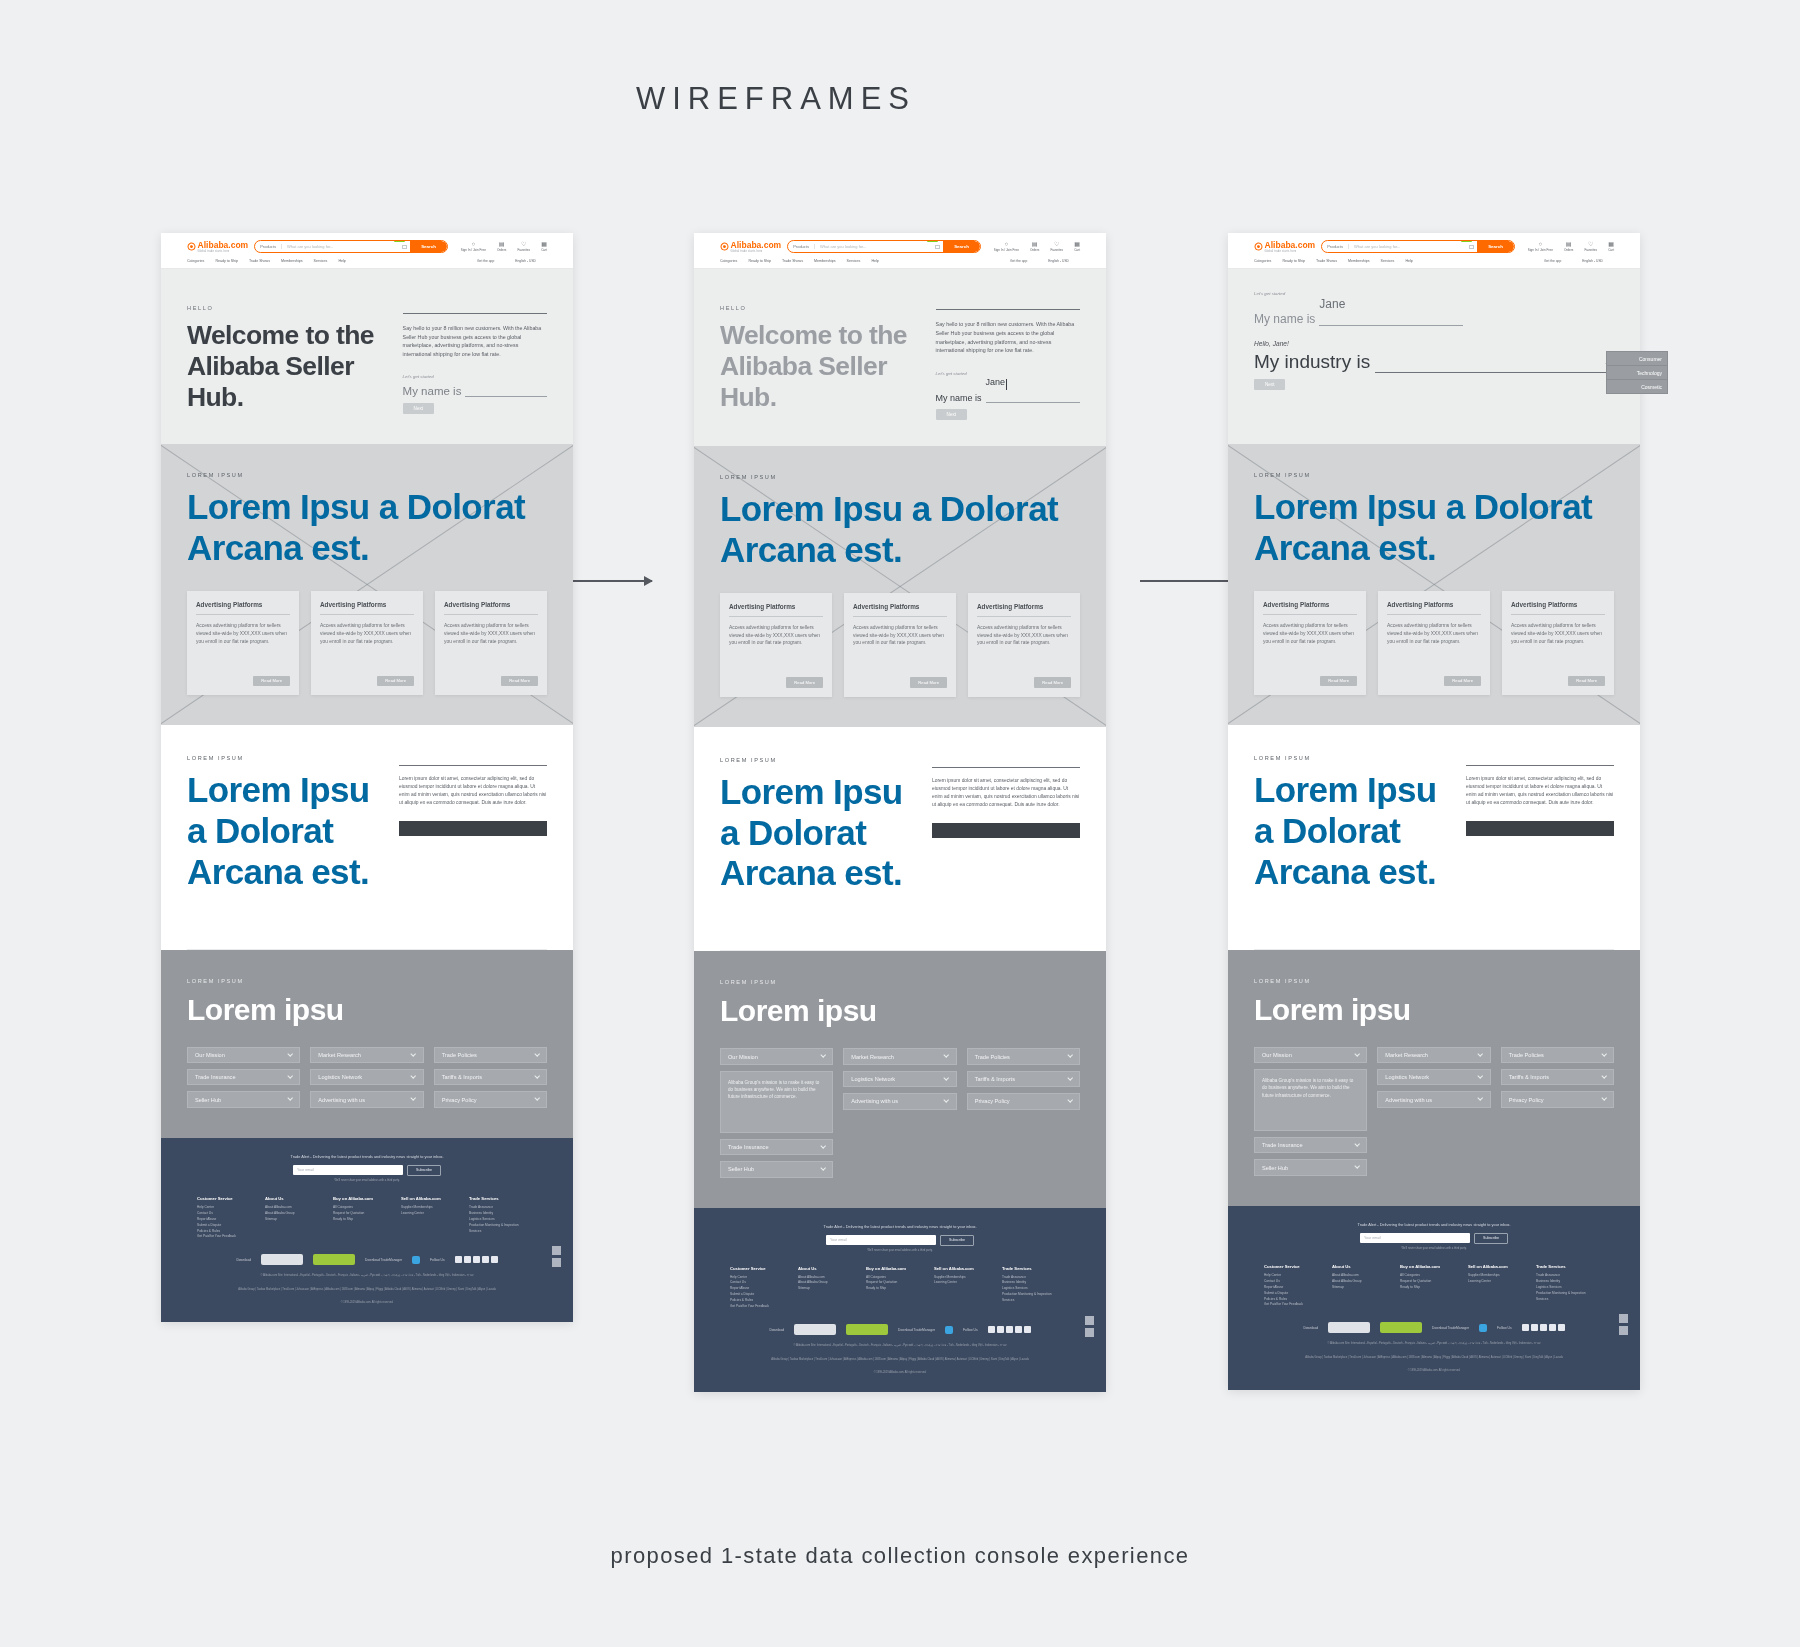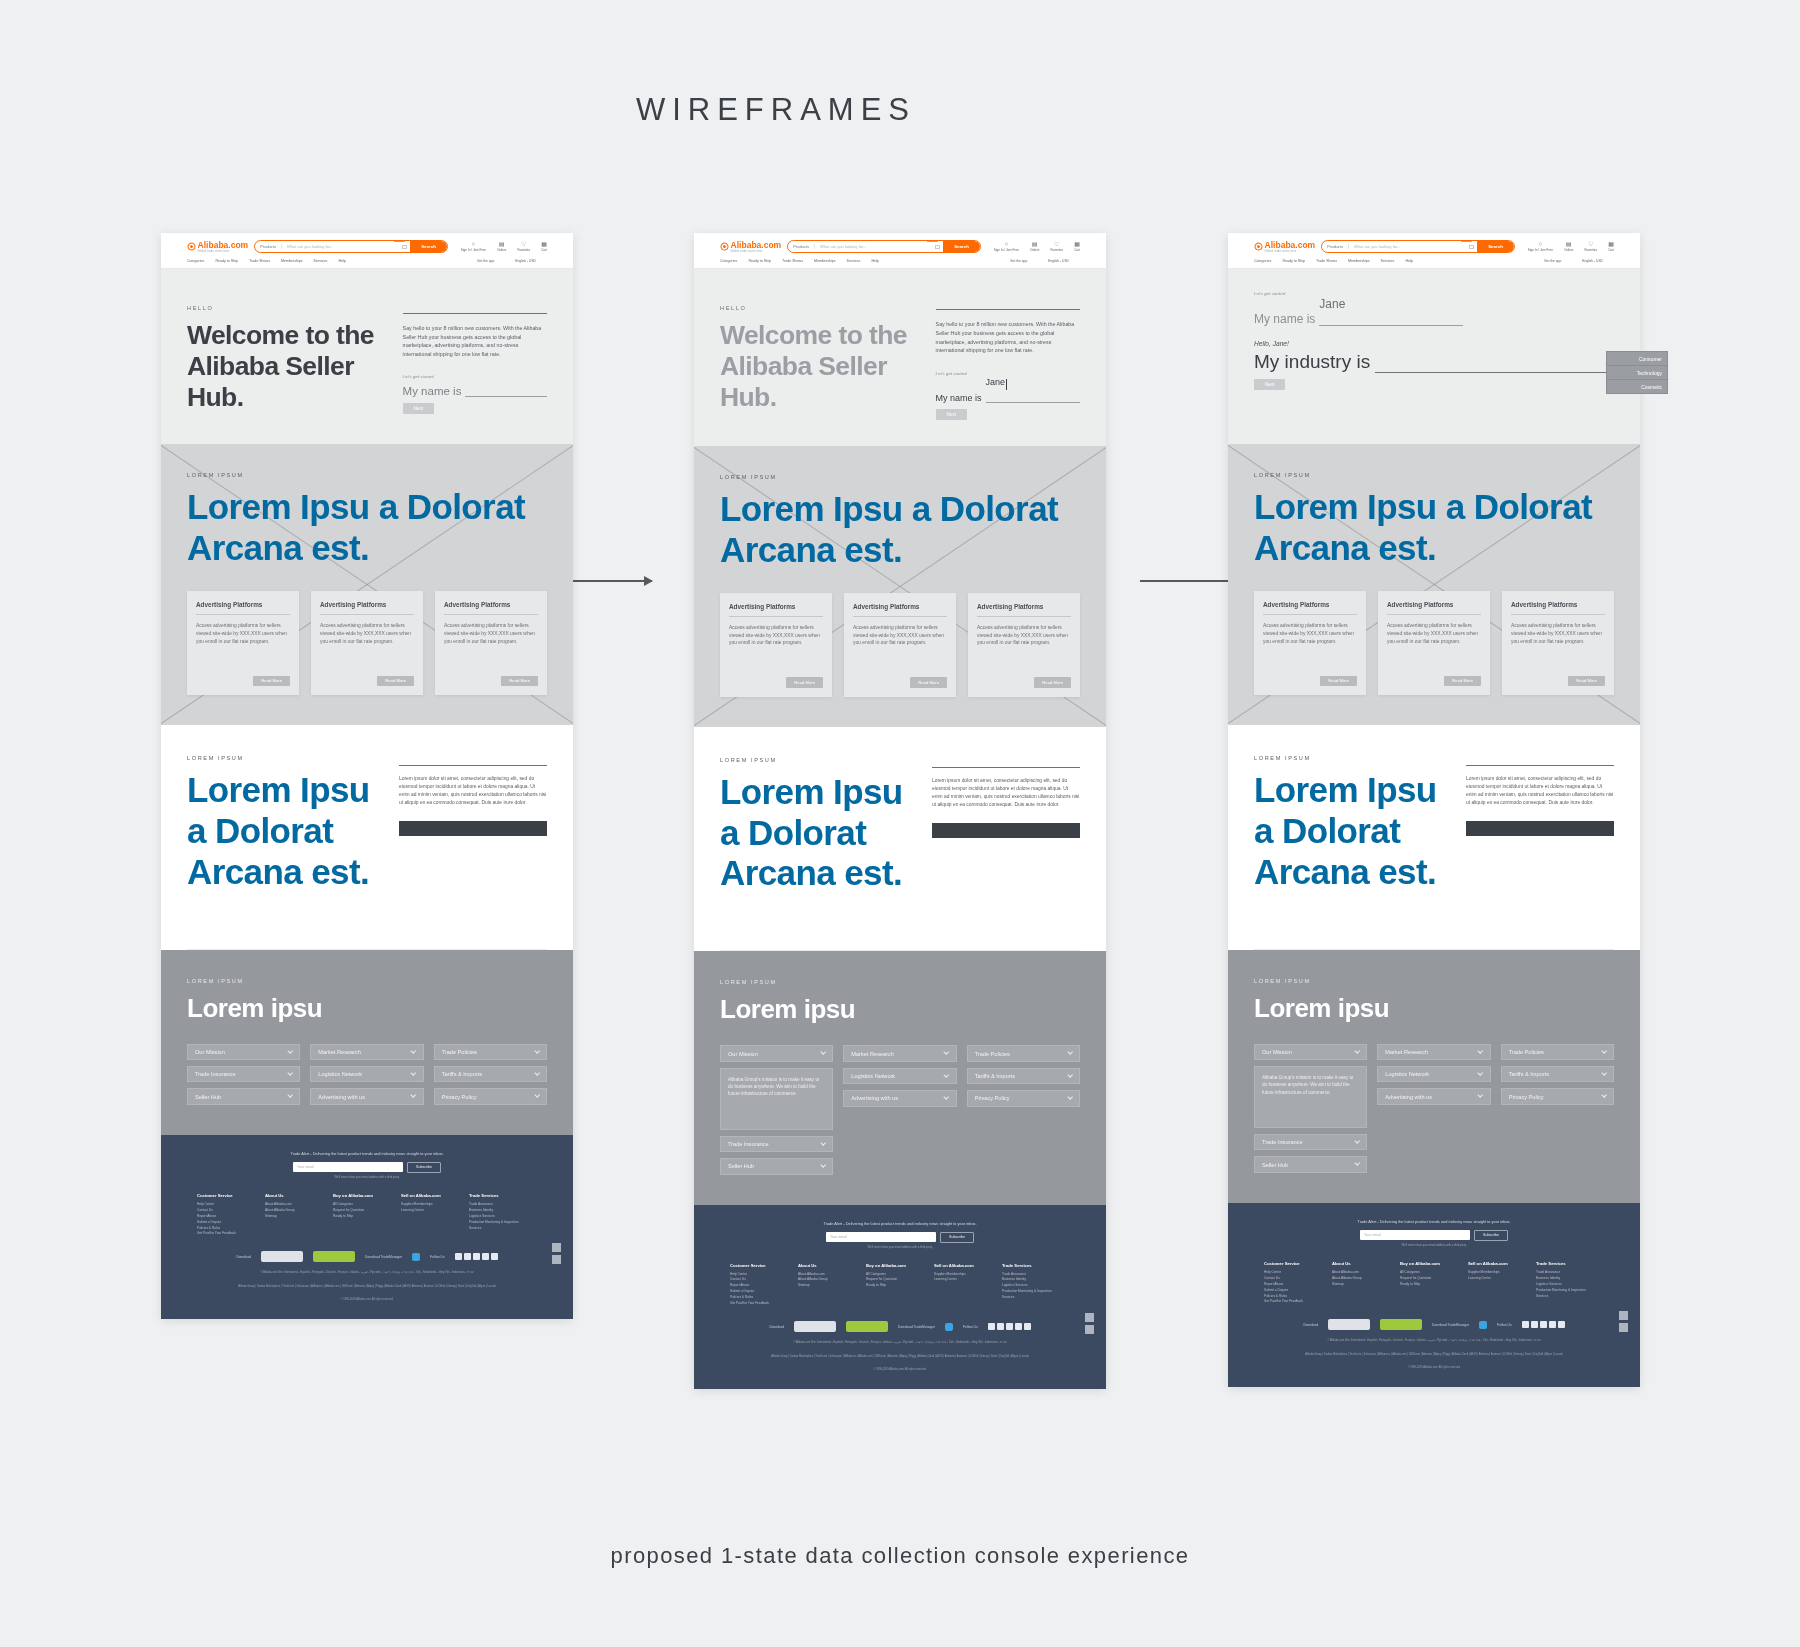--- a/index.html
+++ b/index.html
@@ -5,21 +5,21 @@
   * { box-sizing: border-box; margin:0; padding:0; }
   body {
     width:1800px; height:1647px;
     background:#eff0f2;
     font-family:"Liberation Sans", sans-serif;
     position:relative; overflow:hidden;
   }
 
   
   .page-title{
-    position:absolute; top:92px; left:0; width:1552px;
+    position:absolute; top:81px; left:0; width:1552px;
     text-align:center; font-size:31px; letter-spacing:7px;
     color:#3b4046; font-weight:400;
   }
   .page-caption{
     position:absolute; top:1543px; left:0; width:1800px;
     text-align:center; font-size:22px; letter-spacing:1.4px;
     color:#3b4046; font-weight:400;
   }
 
   
@@ -145,21 +145,21 @@
   .st-left{ width:55%; }
   .st-right{ width:45%; padding-left:14px; padding-top:10px;}
   .st-p{ font-size:4.9px; line-height:1.62; color:#585d63;}
   .st-btn{ margin-top:14px; background:#3b4046; height:15px; width:100%;}
   .st-rule{ height:1.3px; background:#6d7379; width:100%; margin-bottom:9px;}
   .divider{ height:1px; background:#e9eaeb; margin:0 26px;}
 
   
   .sect-acc{ background:#95989d; padding:28px 26px 30px 26px;}
   .acc-kicker{ font-size:5.6px; letter-spacing:1.6px; color:#e8e9ea; margin-bottom:9px;}
-  .acc-h2{ font-size:26px; font-weight:700; color:#fff; letter-spacing:-.5px; margin-bottom:20px;}
+  .acc-h2{ font-size:30px; font-weight:700; color:#fff; letter-spacing:-.5px; margin-bottom:20px;}
   .acc-grid{ display:flex; gap:10px; align-items:flex-start;}
   .acc-col{ flex:1; display:flex; flex-direction:column; gap:6px;}
   .acc-item{
     background:#a6a9ae; border:1px solid #b2b5b9; display:flex; align-items:center;
     justify-content:space-between; padding:4px 7px; font-size:5.6px; color:#f2f3f4;
   }
   .acc-chev{ width:4.4px;height:4.4px; border-right:1px solid #eceded;
              border-bottom:1px solid #eceded; transform:rotate(45deg); margin-bottom:2px;}
   .acc-panelbody{
     background:#a6a9ae; border:1px solid #b2b5b9; padding:7px;

